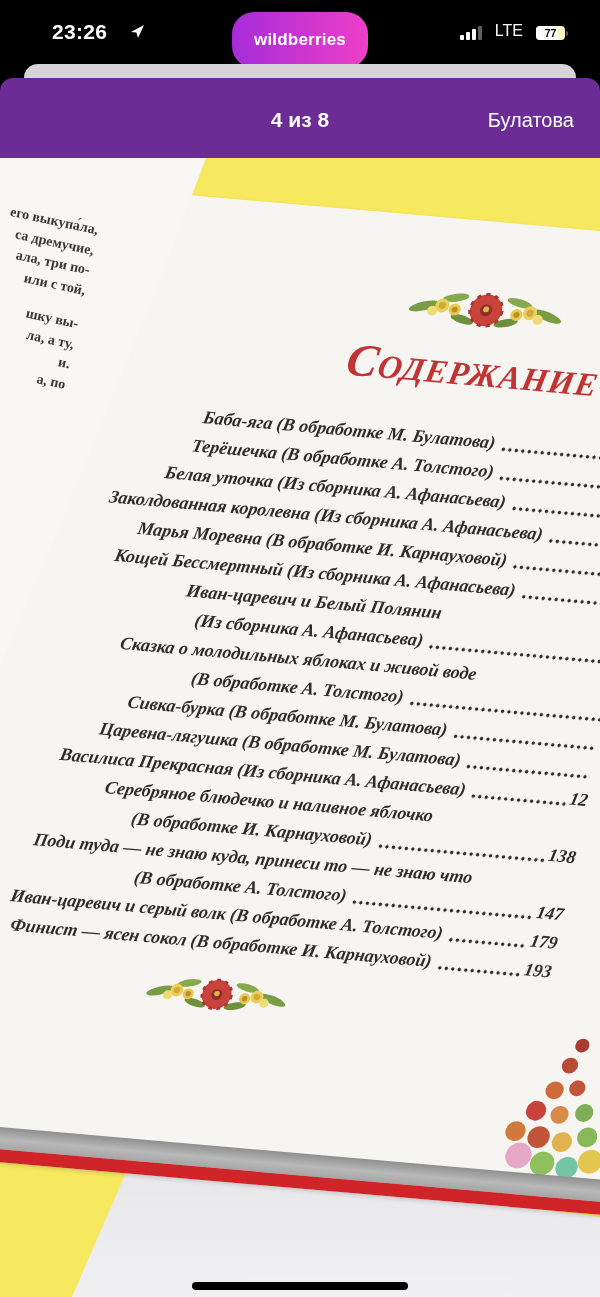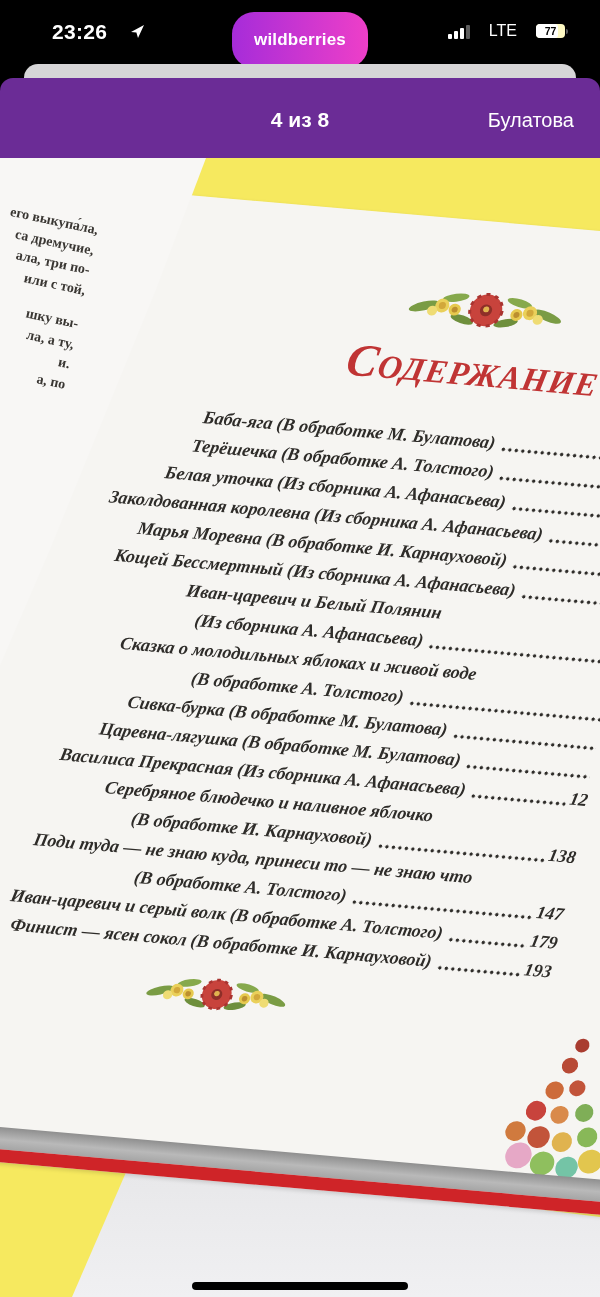--- a/index.html
+++ b/index.html
@@ -12,21 +12,21 @@
   body{background:#000;font-family:"Liberation Sans",sans-serif;position:relative;}
 
   
   .status-bar{position:absolute;top:0;left:0;width:600px;height:65px;color:#fff;}
   .sb-left{position:absolute;left:52px;top:20px;display:flex;align-items:center;gap:23px;justify-content:flex-end;}
   .sb-time{font-size:21px;font-weight:700;letter-spacing:.3px;}
   .sb-loc{display:inline-block;margin-top:2px;}
   .brand-pill{position:absolute;left:50%;top:12px;transform:translateX(-50%);
     background:linear-gradient(90deg,var(--c-brand1),var(--c-brand2));
     border-radius:22px;padding:18px 22px;font-size:17px;font-weight:700;color:#fff;letter-spacing:.2px;}
-  .sb-right{position:absolute;right:32px;top:22px;display:flex;align-items:center;gap:19px;}
+  .sb-right{position:absolute;right:32px;top:22px;display:flex;align-items:flex-end;gap:13px;}
   .sig{display:flex;align-items:flex-end;gap:2px;height:15px;}
   .sig i{display:block;width:4px;background:#fff;border-radius:1px;}
   .sig i:nth-child(1){height:5px}.sig i:nth-child(2){height:8px}
   .sig i:nth-child(3){height:11px}.sig i:nth-child(4){height:14px;background:#5e5e5e;}
   .sb-net{font-size:16px;font-weight:500;}
   .batt{position:relative;width:29px;height:14px;border-radius:4px;background:#fef9c3;overflow:hidden;}
   .batt-fill{position:absolute;left:0;top:0;height:100%;width:77%;background:#fff;border-radius:3px;}
   .batt-txt{position:absolute;inset:0;font-size:10.5px;font-weight:700;color:#000;text-align:center;line-height:14px;}
   .batt-cap{width:2px;height:5px;background:#57575a;border-radius:0 2px 2px 0;margin-left:1px;}
 

